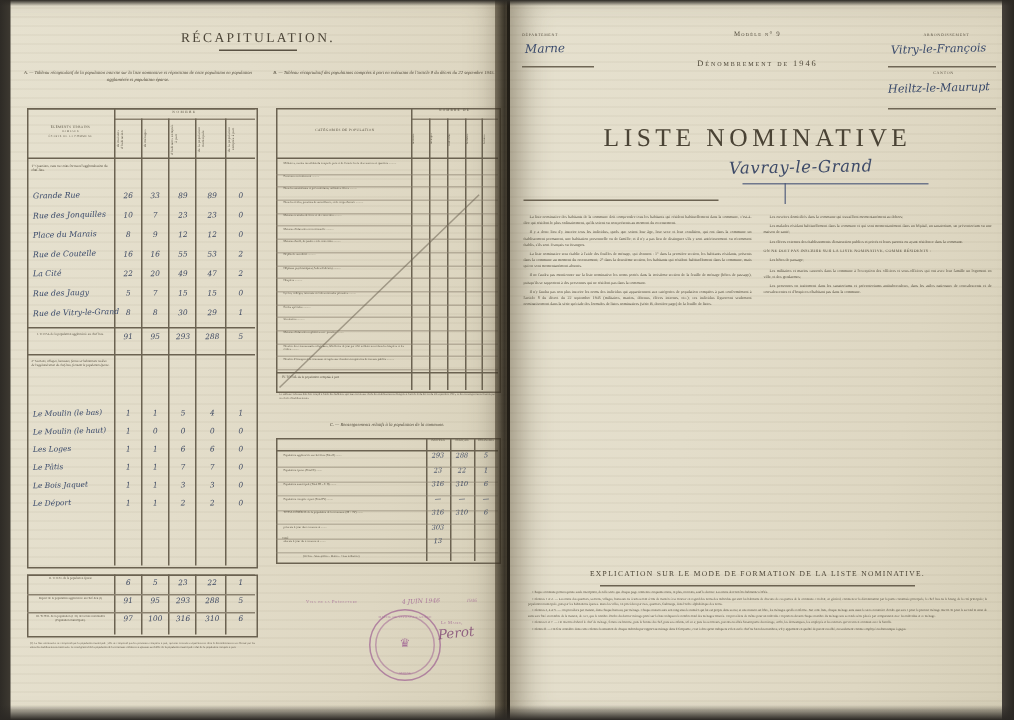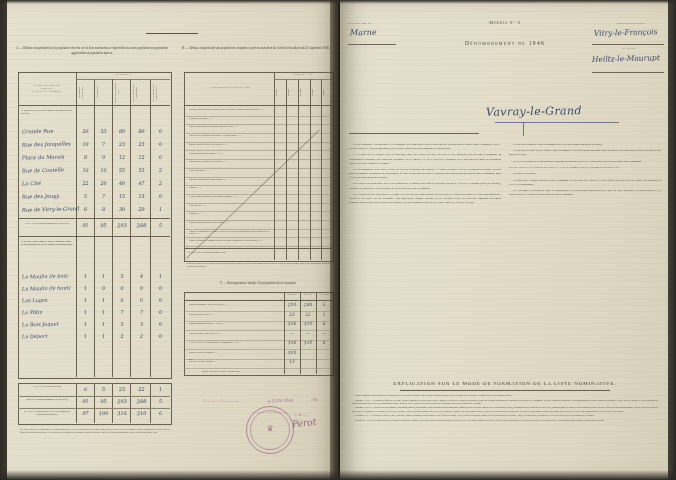--- a/index.html
+++ b/index.html
@@ -162,20 +162,21 @@
   }
   .footnote{position:absolute;font-size:1.9px;line-height:1.35;color:#564e40;text-align:justify;}
 </style>
 </head>
 <body>
 
 <div class="scan">
 
   <div class="sheet" id="left-sheet">
 
+    <div id="recap-title">RÉCAPITULATION.</div>
     <div id="recap-rule"></div>
 
     <div class="tbl-caption" style="left:10px;top:46px;width:152px;">
       <span>A.</span> —
       <span>Tableau récapitulatif de la population inscrite sur la liste nominative et répartition de cette population en population agglomérée et population éparse.</span>
     </div>
 
     <div class="tbl-caption" style="left:175px;top:46px;width:150px;">
       <span>B.</span> —
       <span>Tableau récapitulatif des populations comptées à part en exécution de l'article 8 du décret du 22 septembre 1945.</span>
@@ -486,20 +487,21 @@
   <div class="hand" style="left:594px;top:28px;font-size:7.5px;">Vitry-le-François</div>
   <div class="fieldline" style="left:592px;top:44px;width:72px;"></div>
 
   <div class="fieldlabel" style="left:604px;top:47px;width:50px;">Canton</div>
   <div class="hand" style="left:592px;top:54px;font-size:7.5px;">Heiltz-le-Maurupt</div>
   <div class="fieldline" style="left:592px;top:72px;width:72px;"></div>
 
   <div id="modele">Modèle n° 9</div>
   <div id="denombrement">Dénombrement de 1946</div>
 
+  <div id="liste-nominative">LISTE NOMINATIVE</div>
   <div id="commune-rule"></div>
   <div id="commune-name">Vavray-le-Grand</div>
   <div class="hw-line" style="left:495px;top:122px;width:124px;"></div>
   <div class="hw-line" style="left:523px;top:122px;width:.8px;height:14px;background:#4a5778;"></div>
 
   <div class="bodycol" id="body-left" style="left:349px;top:143px;width:152px;">
       <p>La liste nominative des habitants de la commune doit comprendre tous les habitants qui résident habituellement dans la commune, c'est-à-dire qui résident le plus ordinairement, qu'ils soient ou non présents au moment du recensement.</p>
       <p>Il y a donc lieu d'y inscrire tous les individus, quels que soient leur âge, leur sexe et leur condition, qui ont dans la commune un établissement permanent, une habitation personnelle ou de famille; et il n'y a pas lieu de distinguer s'ils y sont antérieurement ou récemment établis, s'ils sont Français ou étrangers.</p>
       <p>La liste nominative sera établie à l'aide des feuilles de ménage, qui donnent : 1° dans la première section, les habitants résidants, présents dans la commune au moment du recensement; 2° dans la deuxième section, les habitants qui résident habituellement dans la commune, mais qui en sont momentanément absents.</p>
       <p>Il ne faudra pas mentionner sur la liste nominative les noms portés dans la troisième section de la feuille de ménage (hôtes de passage), puisqu'ils se rapportent à des personnes qui ne résident pas dans la commune.</p>

